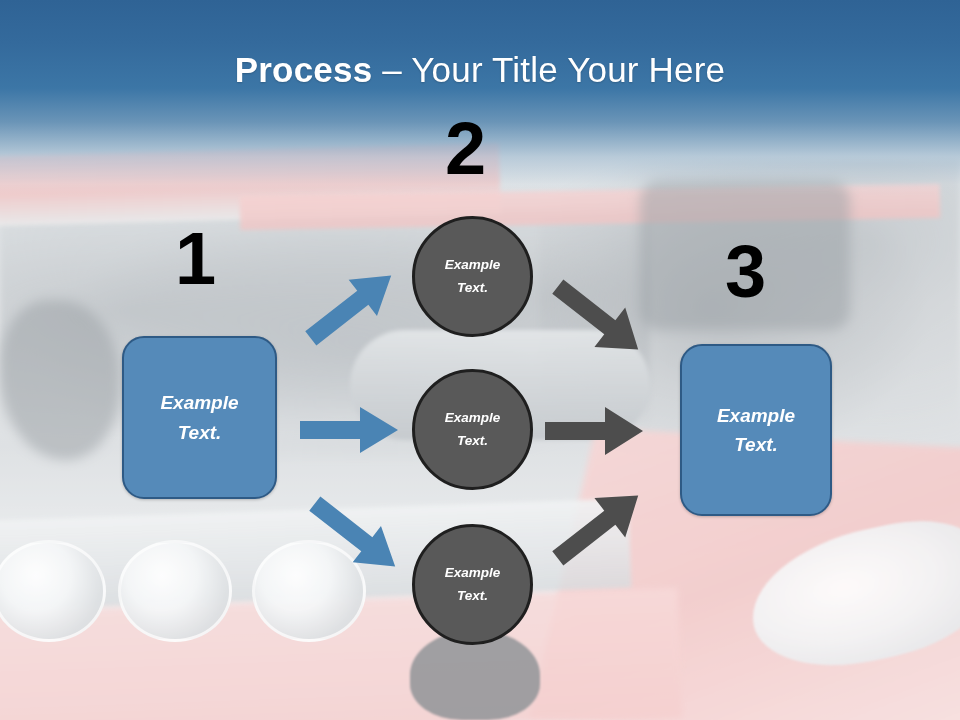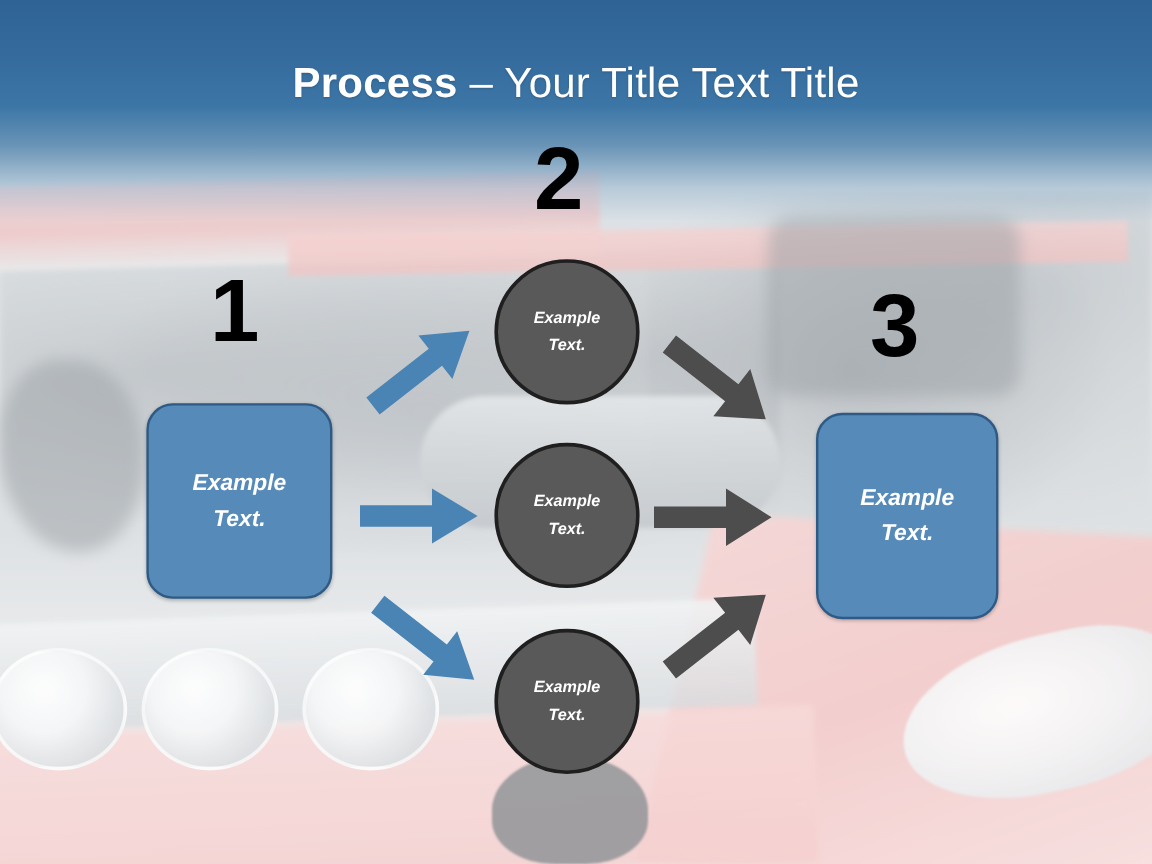--- a/index.html
+++ b/index.html
@@ -272,21 +272,21 @@
     <div class="headlight hl2"></div>
     <div class="headlight hl3"></div>
     <div class="dark-blob-c"></div>
     <div class="hl-right"></div>
     <div class="photo-wash"></div>
   </div>
 
   <div class="header-band"></div>
 
   <div class="slide-title">
-    <span class="t-bold">Process</span><span class="t-light"> – Your Title Text Title</span>
+    <span class="t-bold">Process</span><span class="t-light"> – Your Title Your Here</span>
   </div>
 
   <div class="step-num num-1">1</div>
   <div class="step-num num-2">2</div>
   <div class="step-num num-3">3</div>
 
   <div class="blue-box box-left">
     <div>
       <div>Example</div>
       <div>Text.</div>

